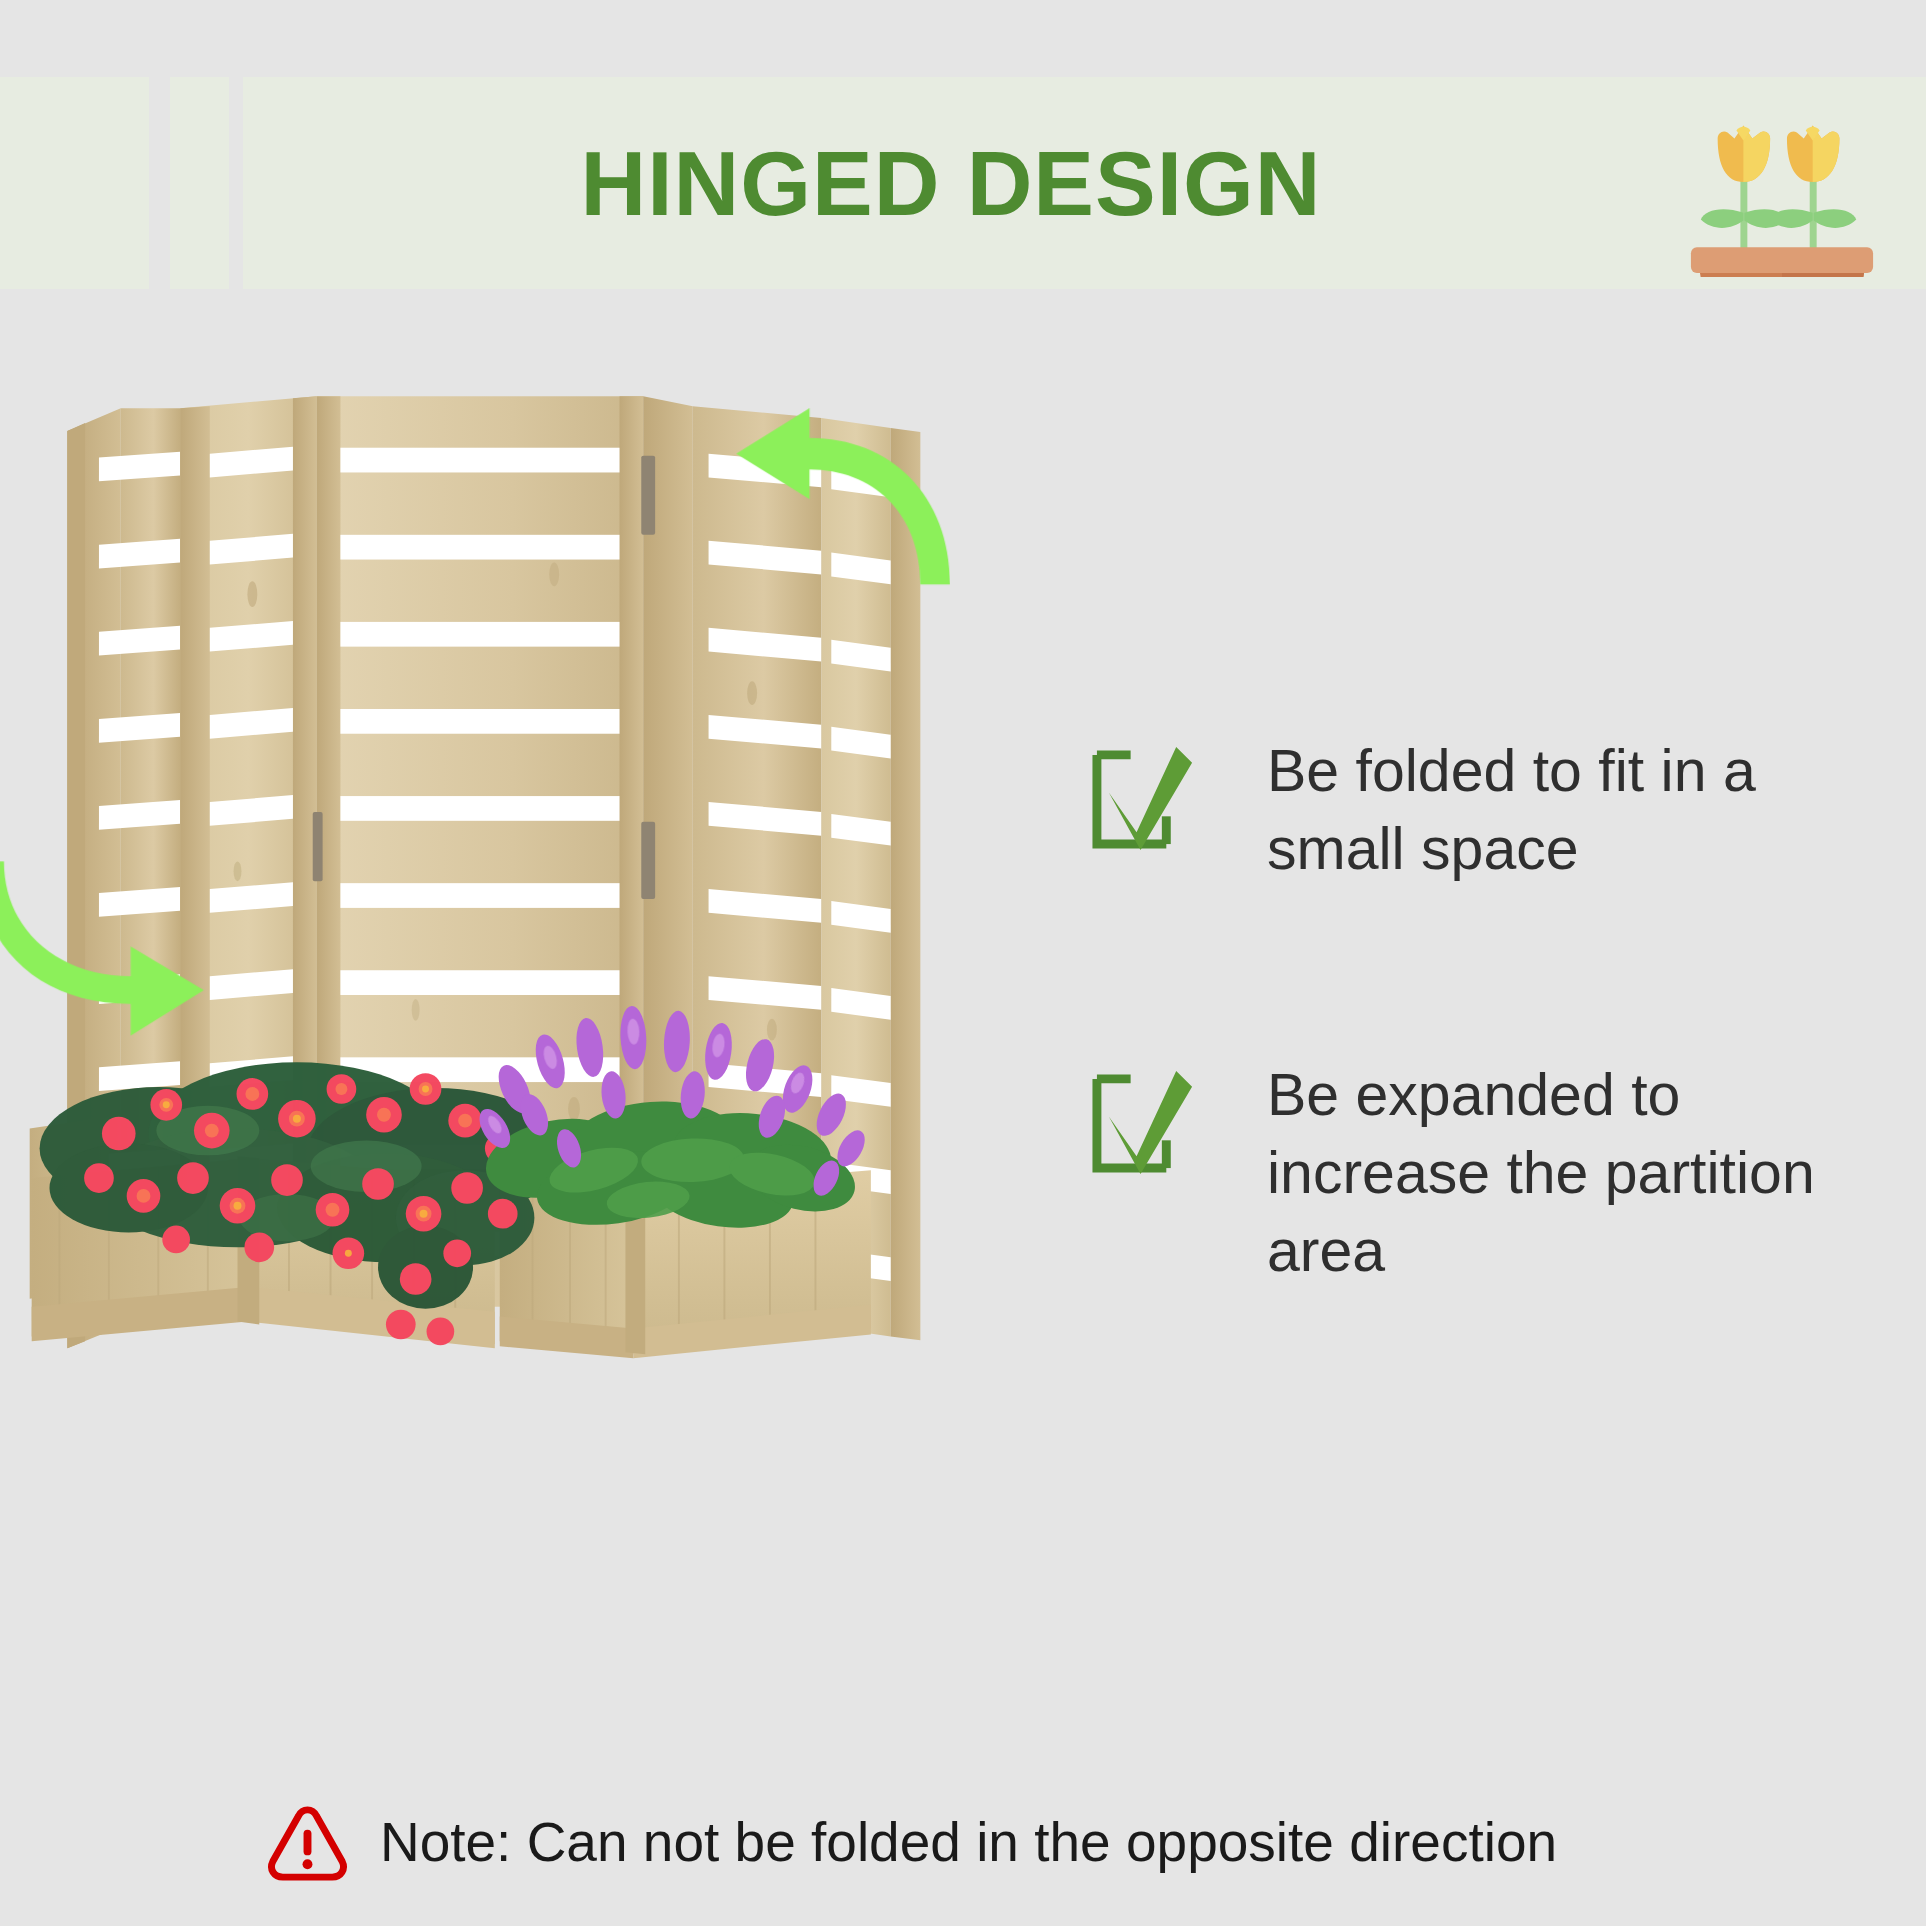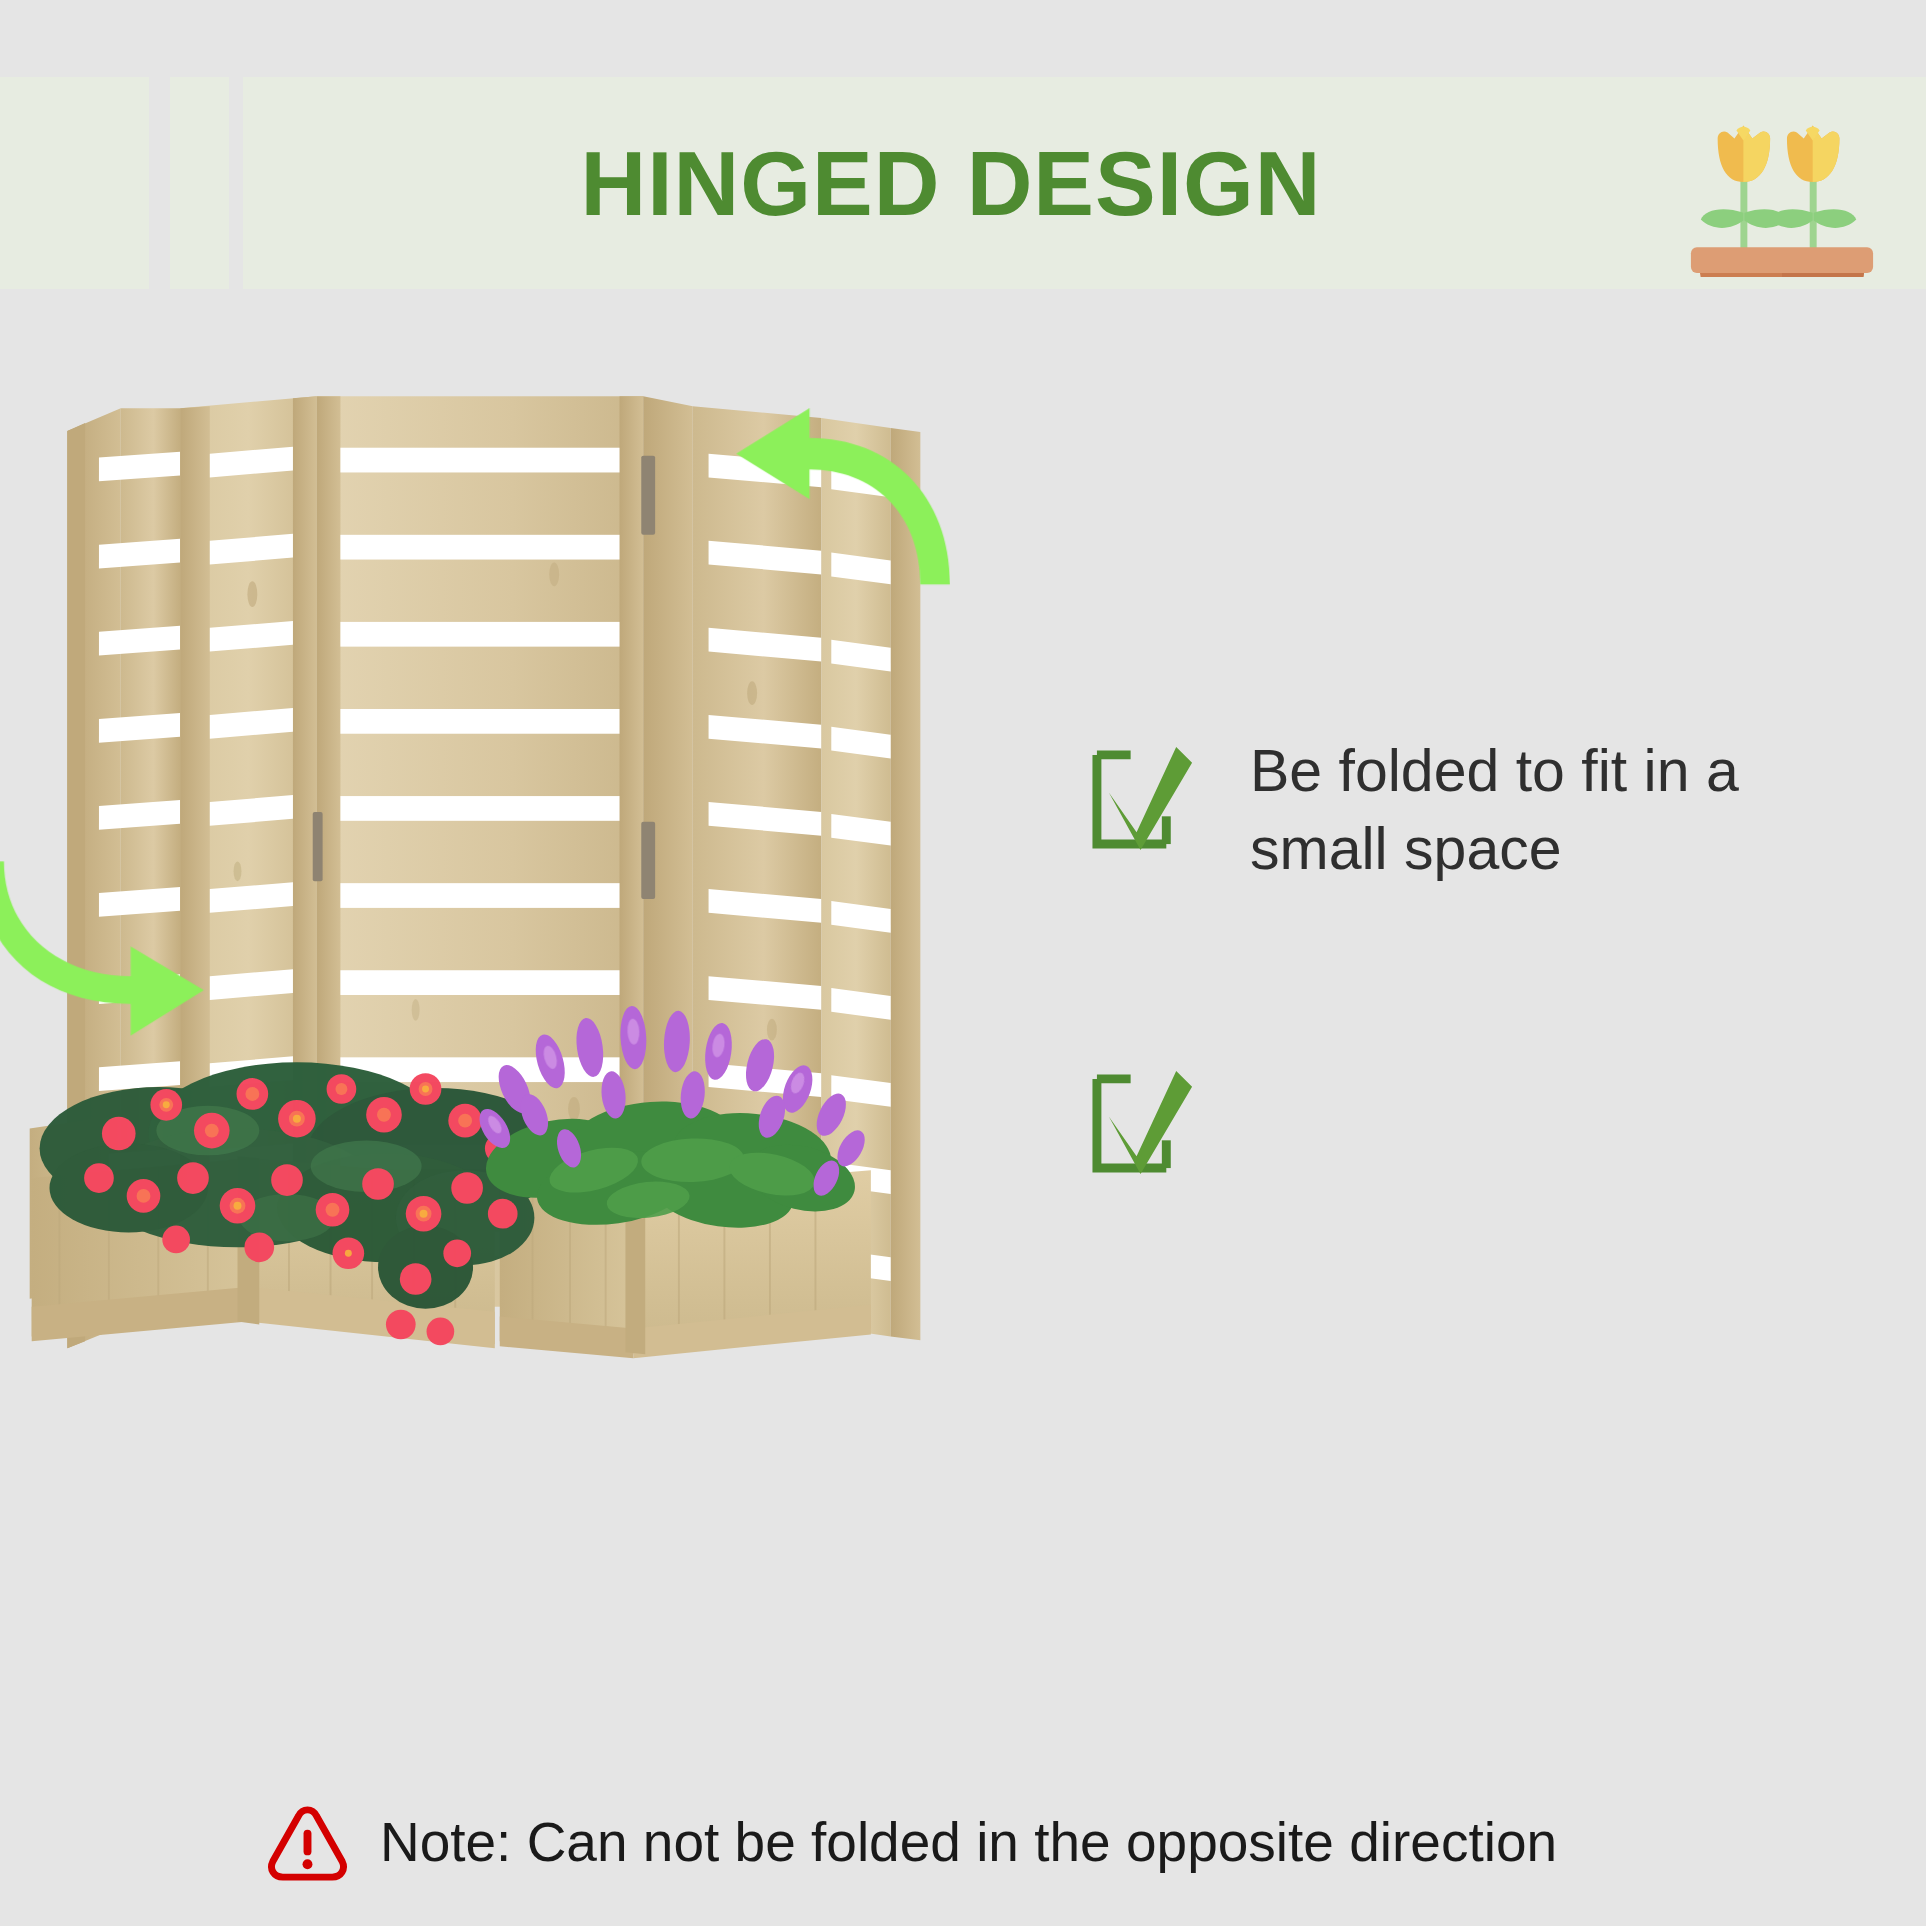--- a/index.html
+++ b/index.html
@@ -26,21 +26,21 @@
   }
 
   
   .pot-icon { position: absolute; left: 1683px; top: 79px; width: 198px; height: 198px; }
 
   
   .product { position: absolute; left: 0px; top: 396px; width: 1049px; height: 1386px; }
 
   
   .features { position: absolute; left: 1089px; top: 733px; width: 792px; }
-  .feature-row { display: flex; align-items: flex-start; margin-bottom: 168px; }
+  .feature-row { display: flex; align-items: flex-start; margin-bottom: 168px; justify-content: space-between; }
   .check-icon { width: 111px; height: 111px; flex: 0 0 111px; margin-right: 50px; margin-top: 8px; }
   .feature-text {
     font-size: 59px; color: #2f2f2f; line-height: 1.32;
     font-family: "Liberation Sans", sans-serif; font-weight: normal;
     max-width: 614px;
   }
 
   
   .note-row {
     position: absolute; left: 0; top: 1800px; width: 1822px;
@@ -424,20 +424,21 @@
 
     <div class="feature-row">
       <span class="check-icon">
         <svg viewBox="0 0 112 112" width="111" height="111">
           <path d="M8 14 L 8 104 L 78 104" fill="none" stroke="#4e8b31" stroke-width="9"></path>
           <path d="M8 14 L 42 14" fill="none" stroke="#4e8b31" stroke-width="9"></path>
           <path d="M78 104 L 78 76" fill="none" stroke="#4e8b31" stroke-width="9"></path>
           <path d="M20 52 L 48 92 L 88 6 L 104 22 L 52 110 Z" fill="#5e9c36"></path>
         </svg>
       </span>
+      <span class="feature-text">Be expanded to increase the partition area</span>
     </div>
 
   </div>
 
   <div class="note-row">
     <span class="warn-icon">
       <svg viewBox="0 0 86 86" width="85" height="85">
         <path d="M43 10 C 39 10, 36 12, 34 16 L 8 62 C 4 70, 9 78, 18 78 L 68 78
                  C 77 78, 82 70, 78 62 L 52 16 C 50 12, 47 10, 43 10 Z" fill="none" stroke="#d40000" stroke-width="7" stroke-linejoin="round"></path>
         <rect x="39" y="30" width="8" height="26" rx="4" fill="#d40000"></rect>

